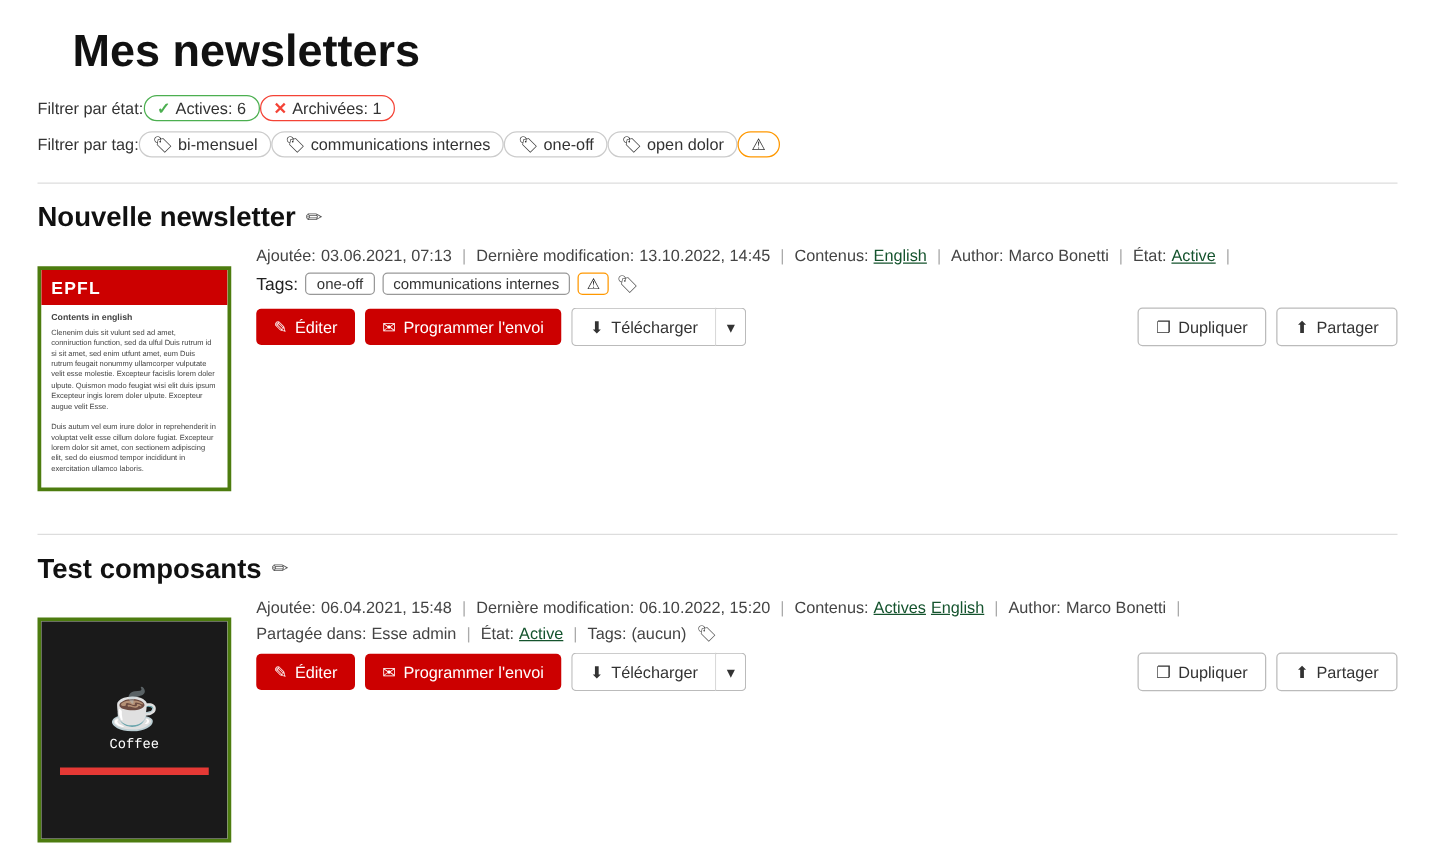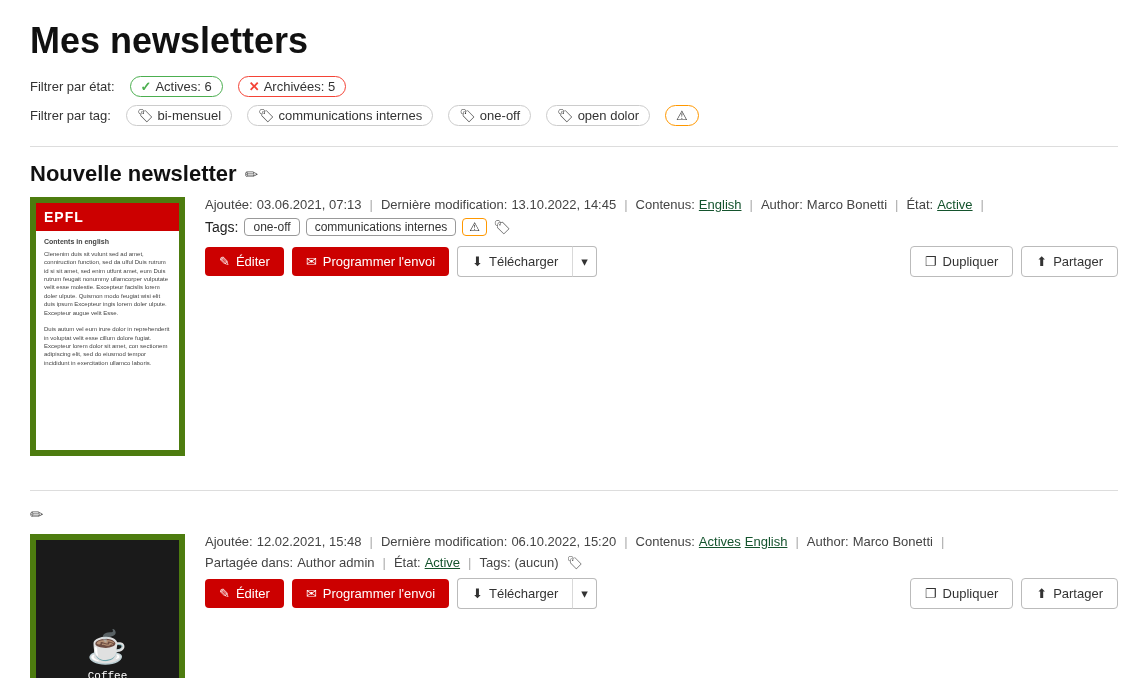--- a/index.html
+++ b/index.html
@@ -10,26 +10,27 @@
       background: #fff;
       padding: 20px 30px;
       width: 1148px;
     }
 
     h1.page-title {
       font-size: 36px;
       font-weight: bold;
       margin-bottom: 14px;
       color: #111;
+      margin-left: 28px;
     }
 
     .filter-row {
       display: flex;
       align-items: center;
-      gap: 15px;
+      gap: 0;
       margin-bottom: 8px;
       font-size: 13px;
       text-align: center;
     }
 
     .filter-label {
       font-weight: normal;
       color: #333;
       white-space: nowrap;
     }
@@ -109,25 +110,26 @@
     .newsletter-card {
       display: flex;
       gap: 20px;
       align-items: flex-start;
       padding-bottom: 14px;
     }
 
     .newsletter-thumbnail {
       width: 155px;
       min-width: 155px;
-      height: 259px;
-      border: 6px solid #4d7c0f;
+      height: 180px;
+      border: 3px solid #4d7c0f;
       overflow: hidden;
       background: #f5f5f5;
       flex-shrink: 0;
+      margin-top: 16px;
     }
 
     .thumbnail-epfl {
       background: #fff;
       display: flex;
       flex-direction: column;
     }
 
     .thumbnail-epfl .epfl-header {
       background: #c00;
@@ -290,21 +292,21 @@
 <h1 class="page-title">Mes newsletters</h1>
 
 <div class="filter-row">
   <span class="filter-label">Filtrer par état:</span>
   <span class="filter-chip active-chip">
     <span class="chip-check">✓</span>
     <span>Actives: 6</span>
   </span>
   <span class="filter-chip archived-chip">
     <span class="chip-x">✕</span>
-    <span>Archivées: 5</span>
+    <span>Archivées: 1</span>
   </span>
 </div>
 
 <div class="filter-row">
   <span class="filter-label">Filtrer par tag:</span>
   <span class="tag-chip">
     <span>🏷</span>
     <span>bi-mensuel</span>
   </span>
   <span class="tag-chip">
@@ -402,54 +404,55 @@
           </button>
         </div>
       </div>
     </div>
   </div>
 </div>
 
 <hr class="section-divider">
 <div class="newsletter-section">
   <div class="newsletter-title-row">
+    <span class="newsletter-title">Test composants</span>
     <button class="edit-icon-btn">
       <span>✏</span>
     </button>
   </div>
 
   <div class="newsletter-card">
 
     <div class="newsletter-thumbnail" style="background:#1a1a1a;">
       <div class="thumbnail-coffee">
         <div class="coffee-icon">☕</div>
         <div class="coffee-label">Coffee</div>
         <div class="coffee-bar"></div>
       </div>
     </div>
 
     <div class="newsletter-meta">
       <div class="meta-line">
         <span>Ajoutée:</span>
-        <span>12.02.2021, 15:48</span>
+        <span>06.04.2021, 15:48</span>
         <span class="meta-sep">|</span>
         <span>Dernière modification:</span>
         <span>06.10.2022, 15:20</span>
         <span class="meta-sep">|</span>
         <span>Contenus:</span>
         <a class="meta-link">Actives</a>
         <a class="meta-link">English</a>
         <span class="meta-sep">|</span>
         <span>Author:</span>
         <span>Marco Bonetti</span>
         <span class="meta-sep">|</span>
       </div>
       <div class="meta-line">
         <span>Partagée dans:</span>
-        <span>Author admin</span>
+        <span>Esse admin</span>
         <span class="meta-sep">|</span>
         <span>État:</span>
         <a class="meta-link">Active</a>
         <span class="meta-sep">|</span>
         <span>Tags:</span>
         <span>(aucun)</span>
         <span style="cursor:pointer;color:#555;margin-left:4px;">🏷</span>
       </div>
 
       <div class="actions-row">

